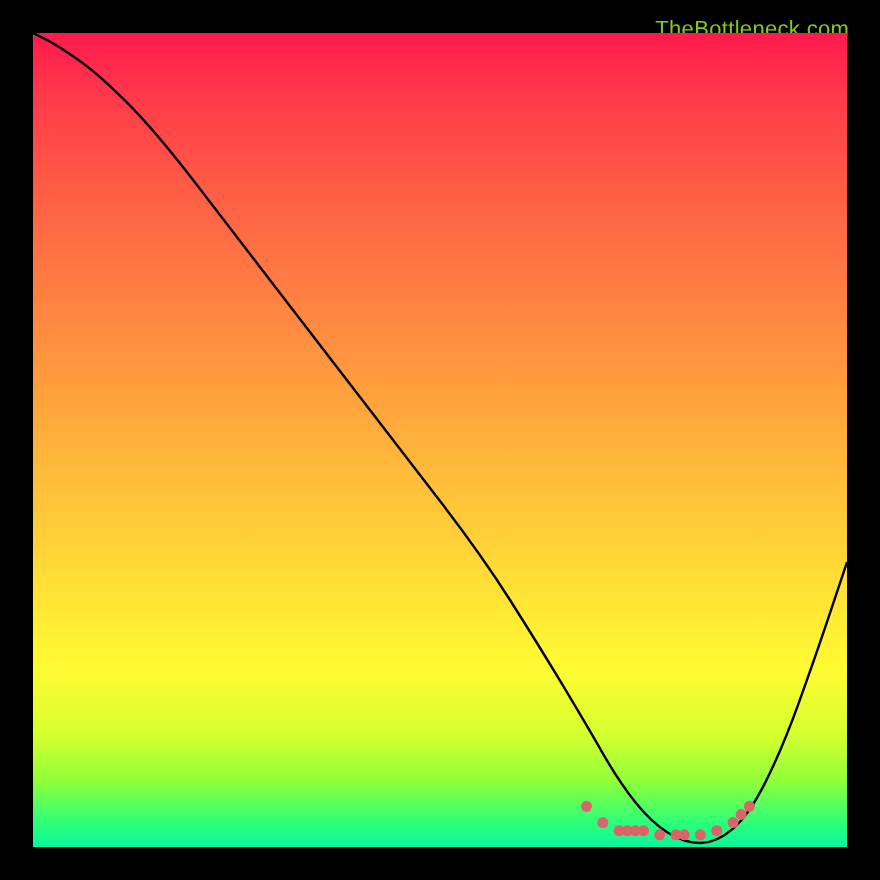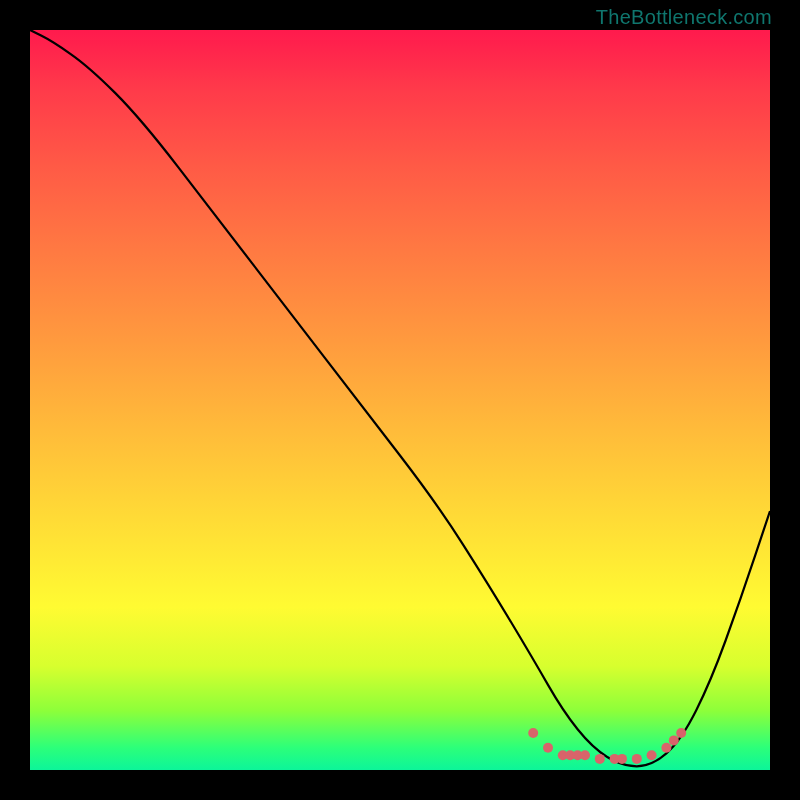--- a/index.html
+++ b/index.html
@@ -50,23 +50,23 @@
   }
   .curve-svg {
     position: absolute;
     left: 0;
     top: 0;
     width: 100%;
     height: 100%;
   }
   .watermark {
     position: absolute;
-    top: 6px;
+    top: 16px;
     right: 28px;
-    color: #0f766e;
+    color: #84cc16;
     font-size: 20px;
     font-weight: 500;
     letter-spacing: 0.3px;
   }
 </style>
 </head>
 <body>
 
 <div class="stage">
 

